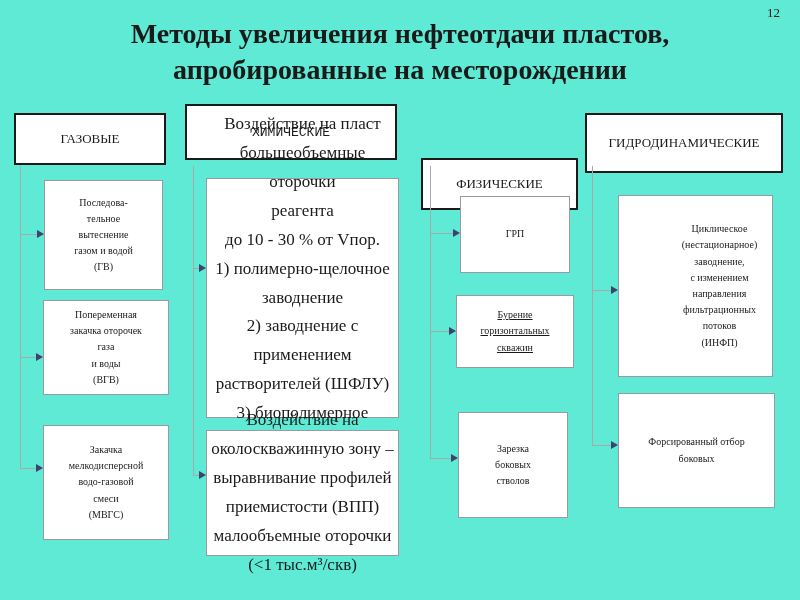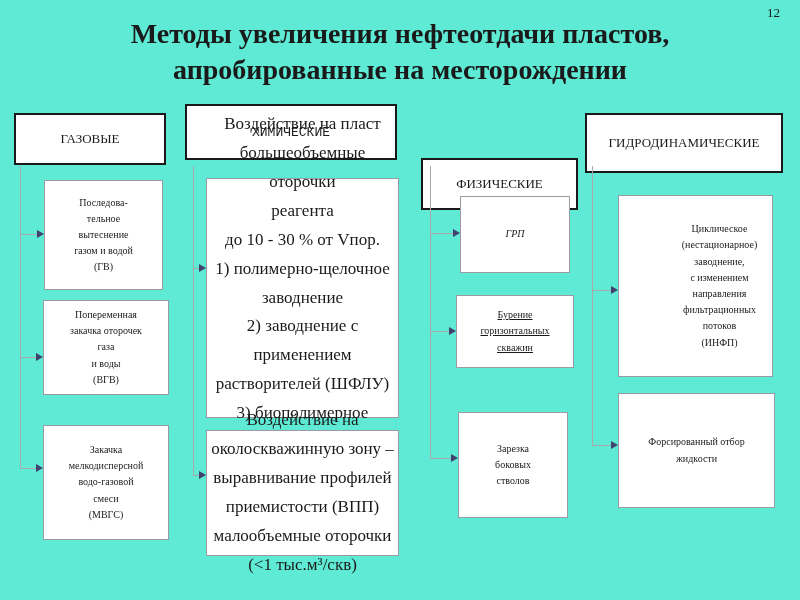--- a/index.html
+++ b/index.html
@@ -139,21 +139,21 @@
     </div>
     <div class="mbox small-text" style="left:206px; top:430px; width:193px; height:126px;">
       <span class="box-text">Воздействие на
 околоскважинную зону –
 выравнивание профилей
 приемистости (ВПП)
 малообъемные оторочки
 (&lt;1 тыс.м³/скв)</span>
     </div>
 
-    <div class="mbox" style="left:460px; top:196px; width:110px; height:77px;font-style:italic;">
+    <div class="mbox" style="left:460px; top:196px; width:110px; height:77px;">
       <span class="box-text">ГРП</span>
     </div>
     <div class="mbox" style="left:456px; top:295px; width:118px; height:73px;text-decoration:underline;">
       <span class="box-text">Бурение
 горизонтальных
 скважин</span>
     </div>
     <div class="mbox" style="left:458px; top:412px; width:110px; height:106px;">
       <span class="box-text">Зарезка
 боковых
@@ -165,21 +165,21 @@
 (нестационарное)
 заводнение,
 с изменением
 направления
 фильтрационных
 потоков
 (ИНФП)</span>
     </div>
     <div class="mbox" style="left:618px; top:393px; width:157px; height:115px;">
       <span class="box-text">Форсированный отбор
-жидкости</span>
+боковых</span>
     </div>
 
     <div class="vline" style="left:20px; top:166px; height:302px;"></div>
     <div class="hline" style="left:20px; top:234px; width:17px;"></div>
     <div class="arrowhead" style="left:37px; top:230px;"></div>
     <div class="hline" style="left:20px; top:357px; width:16px;"></div>
     <div class="arrowhead" style="left:36px; top:353px;"></div>
     <div class="hline" style="left:20px; top:468px; width:16px;"></div>
     <div class="arrowhead" style="left:36px; top:464px;"></div>
 

